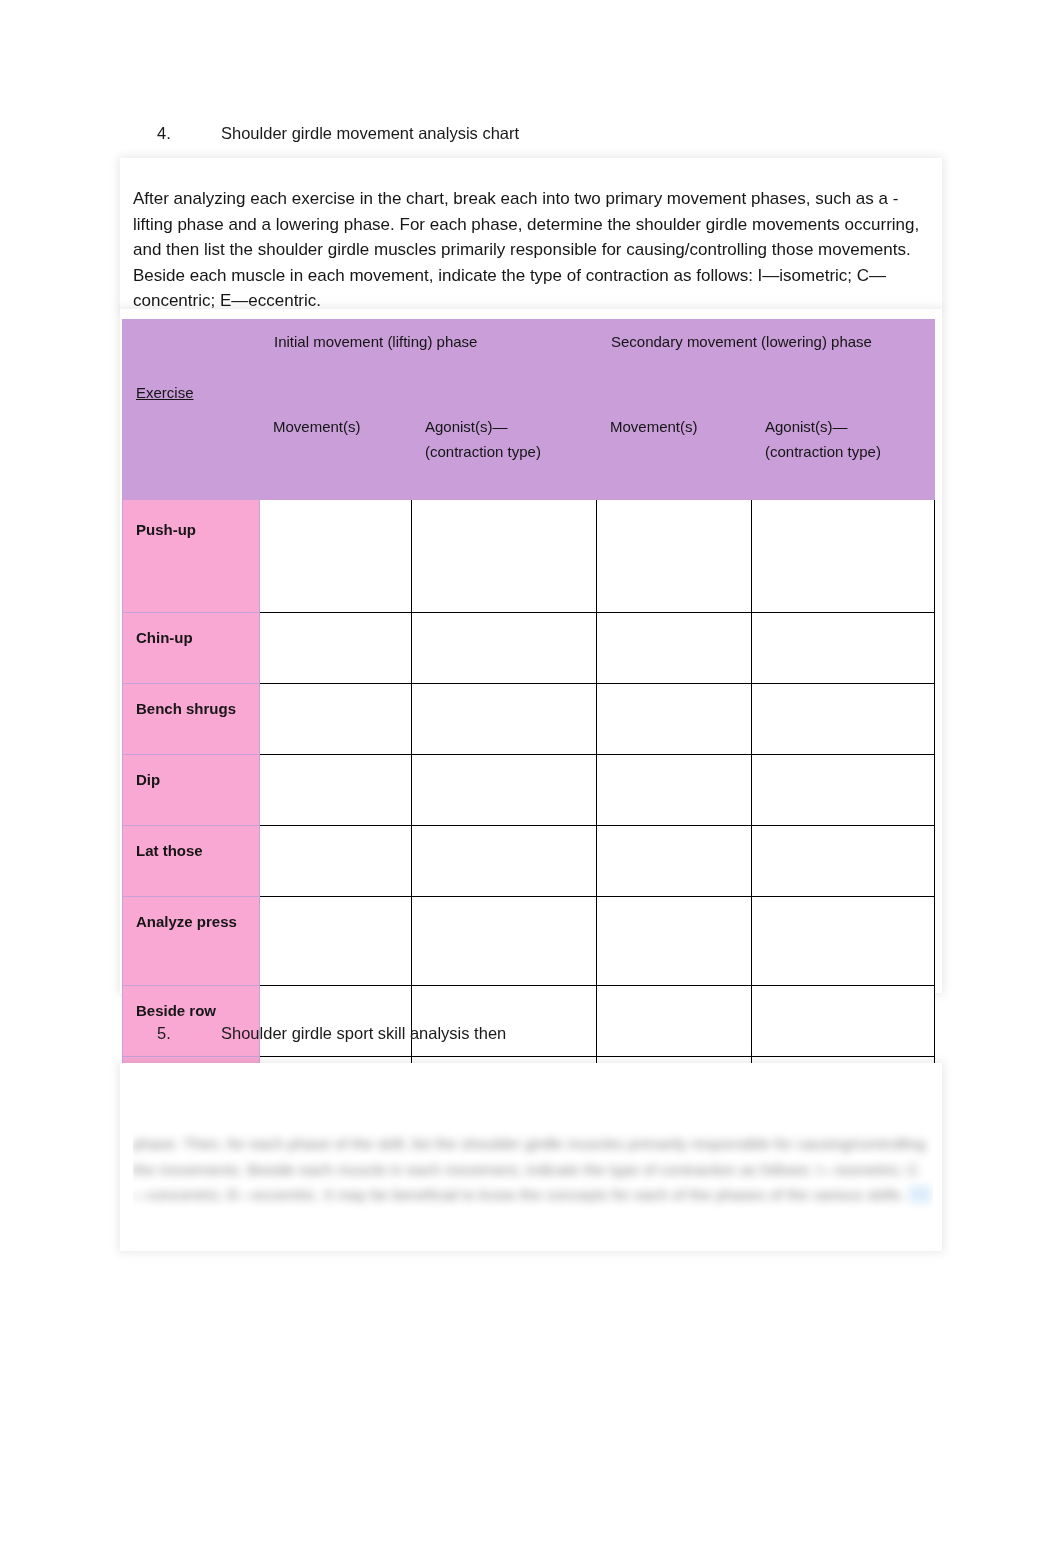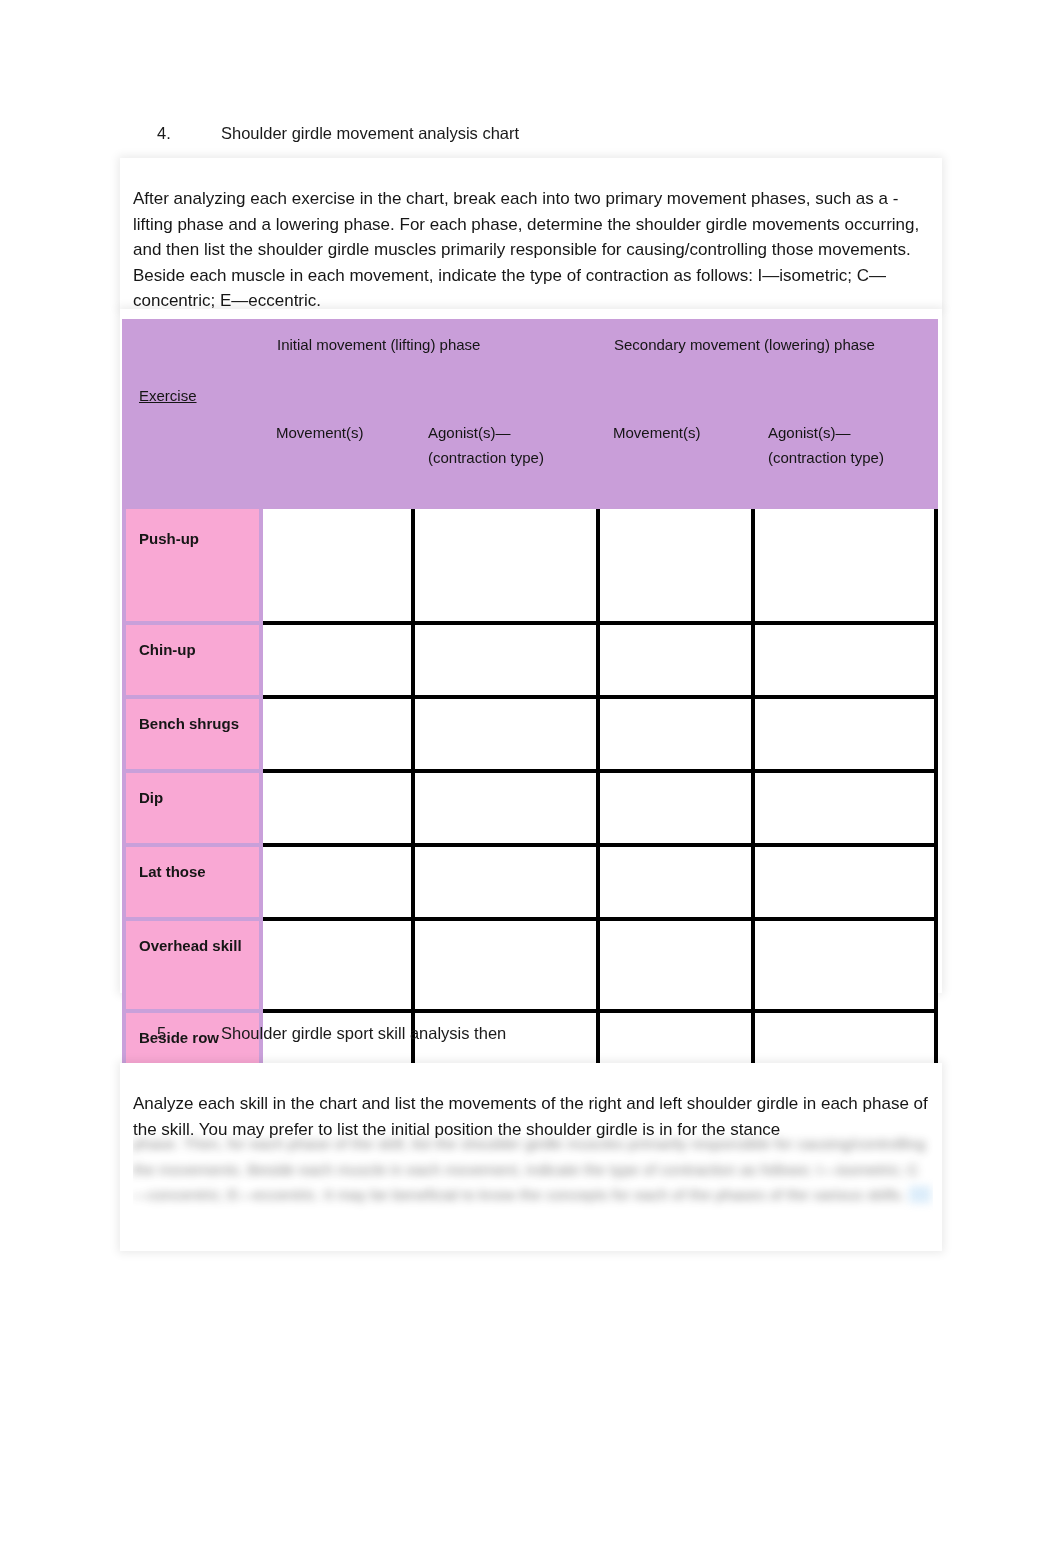--- a/index.html
+++ b/index.html
@@ -95,21 +95,21 @@
     color: #161616;
   }
   table.chart col.c-ex   { width: 137px; }
   table.chart col.c-m1   { width: 152px; }
   table.chart col.c-a1   { width: 185px; }
   table.chart col.c-m2   { width: 155px; }
   table.chart col.c-a2   { width: 183px; }
 
   table.chart th,
   table.chart td {
-    border: 4px solid #000000;
+    border: 1px solid #000000;
     padding: 0;
     vertical-align: top;
     text-align: left;
   }
 
   .hd {
     background: #c99ed9;
     border-color: #c99ed9 !important;
     font-weight: normal;
     color: #151515;
@@ -244,21 +244,21 @@
           <td class="cell-blank"></td>
         </tr>
         <tr class="r-std">
           <th class="row-label">Lat those</th>
           <td class="cell-blank"></td>
           <td class="cell-blank"></td>
           <td class="cell-blank"></td>
           <td class="cell-blank"></td>
         </tr>
         <tr class="r-two">
-          <th class="row-label">Overhead skill</th>
+          <th class="row-label">Analyze press</th>
           <td class="cell-blank"></td>
           <td class="cell-blank"></td>
           <td class="cell-blank"></td>
           <td class="cell-blank"></td>
         </tr>
         <tr class="r-std">
           <th class="row-label">Beside row</th>
           <td class="cell-blank"></td>
           <td class="cell-blank"></td>
           <td class="cell-blank"></td>
@@ -274,21 +274,20 @@
       </tbody>
     </table>
   </div>
 
   <div class="list-heading" id="heading-5">
     <span class="num">5.</span>
     <span class="txt">Shoulder girdle sport skill analysis then</span>
   </div>
 
   <div class="card" id="card-skill">
-    <div class="para">Analyze each skill in the chart and list the movements of the right and left shoulder girdle in each phase of the skill. You may prefer to list the initial position the shoulder girdle is in for the stance</div>
     <div class="blurred">
       <div class="blur-inner">
         <span>phase. Then, for each phase of the skill, list the shoulder girdle muscles primarily responsible for causing/controlling the movements. Beside each muscle in each movement, indicate the type of contraction as follows: I—isometric; C—concentric; E—eccentric. It may be beneficial to know the concepts for each of the phases of the various skills.</span>
         <span class="blur-link">&nbsp;&nbsp;&nbsp;&nbsp;&nbsp;</span>
       </div>
     </div>
   </div>
 
 </div>
 

